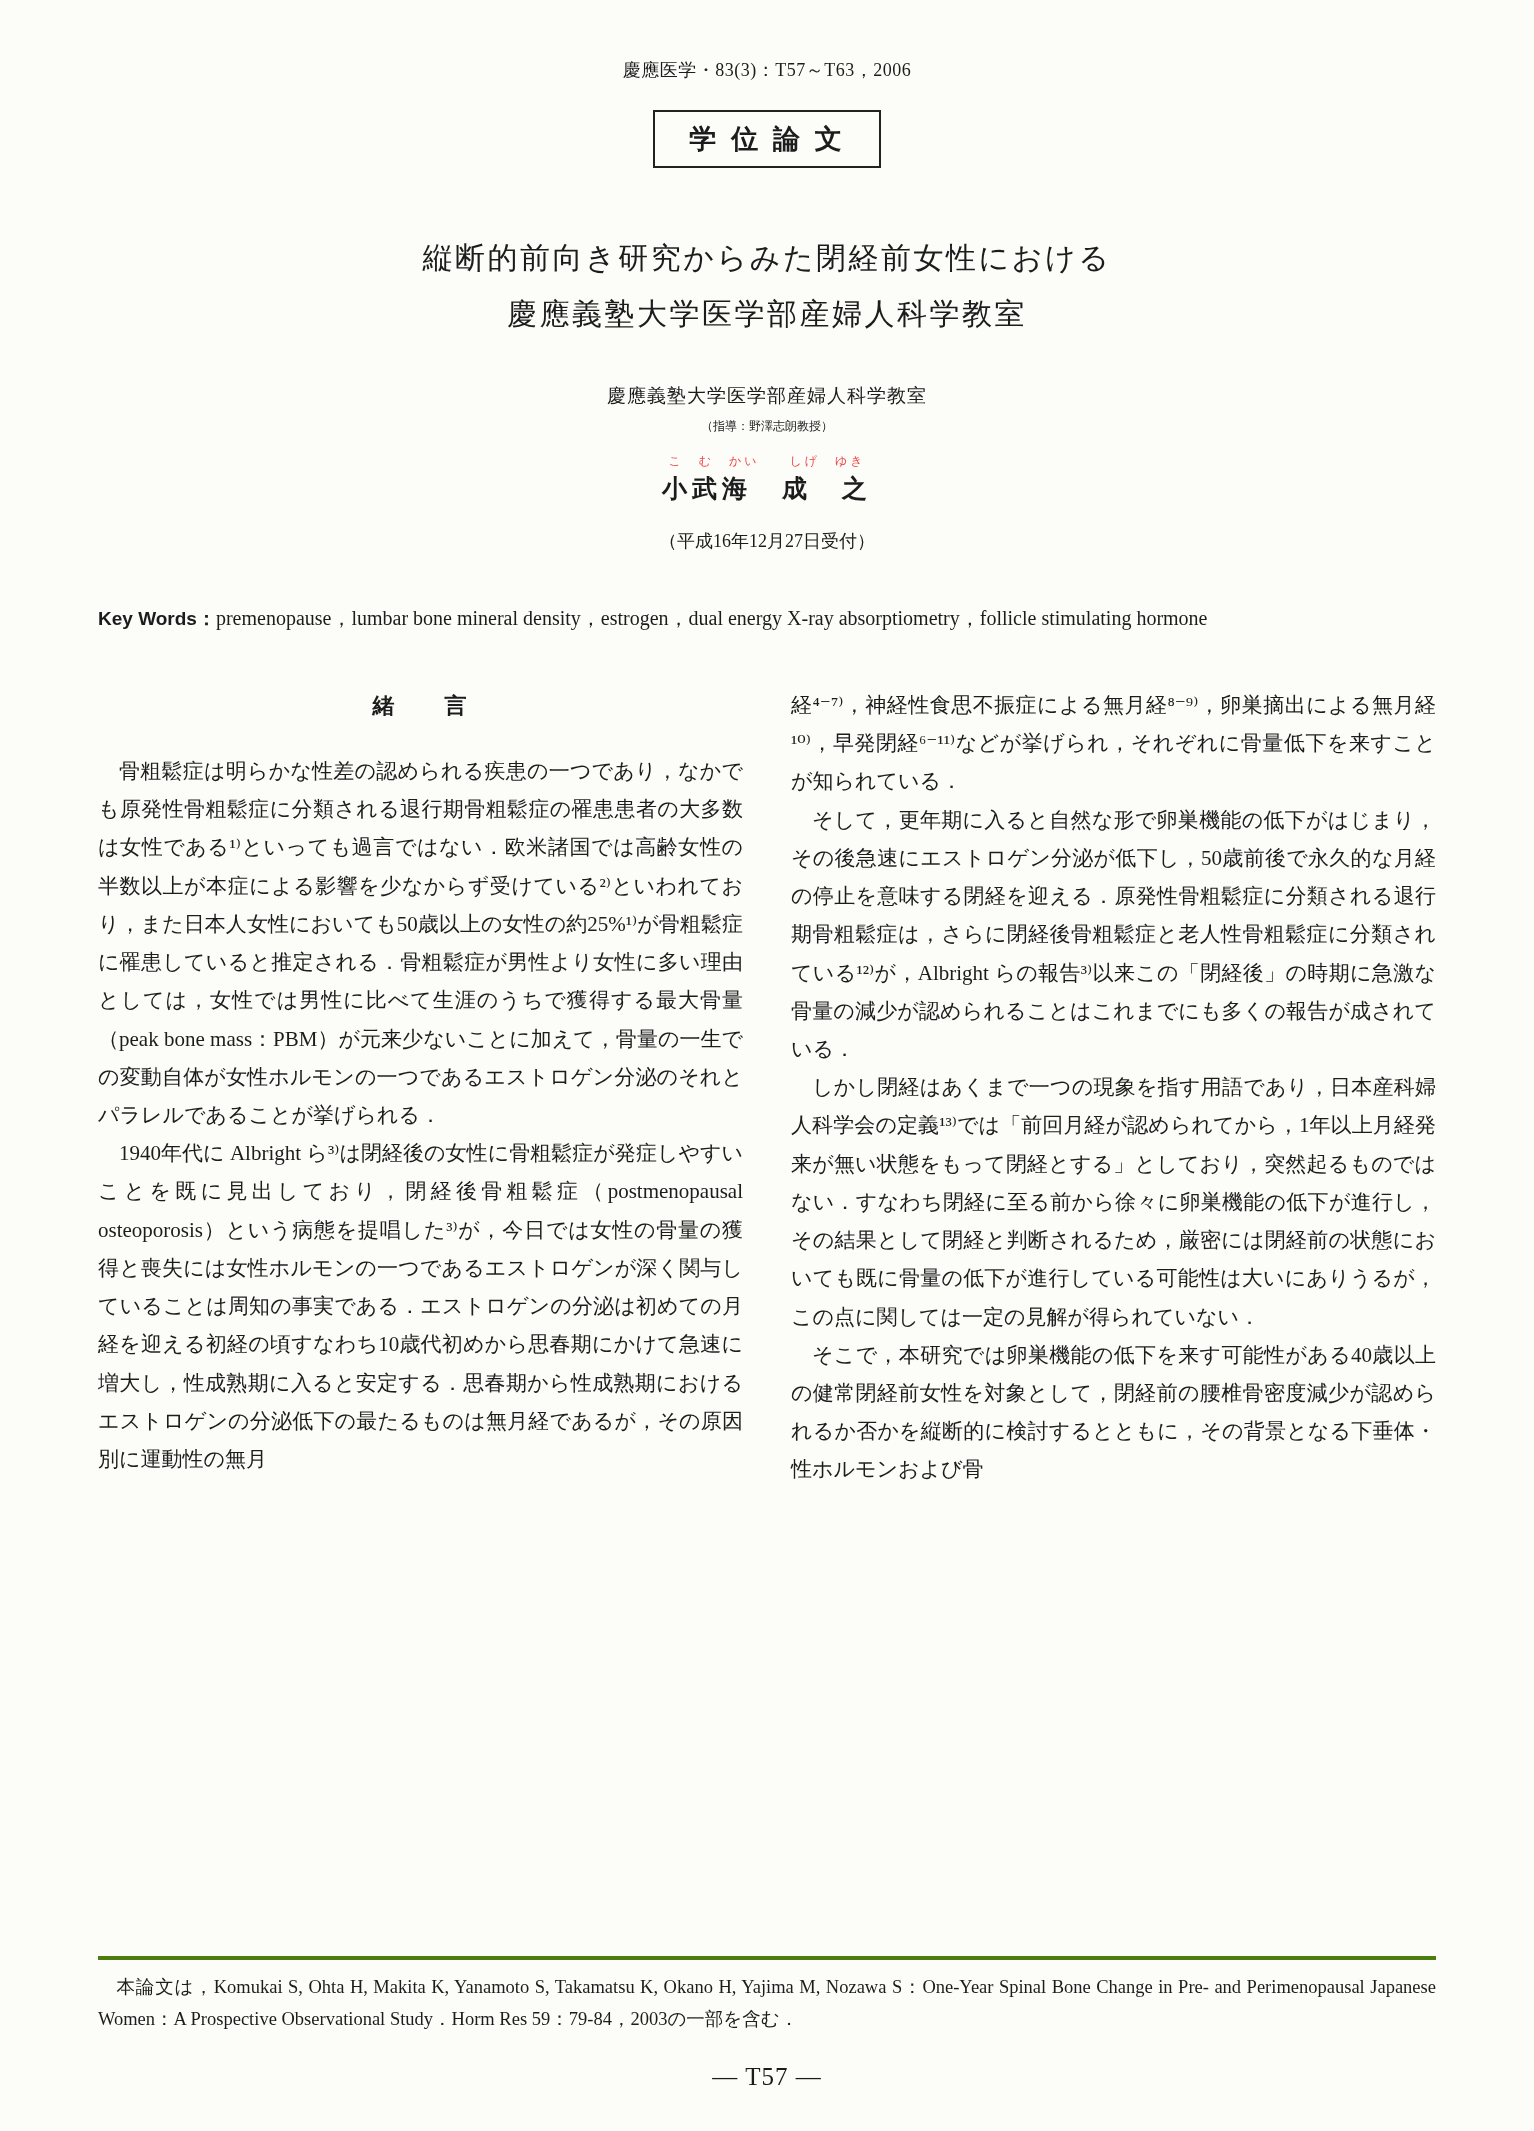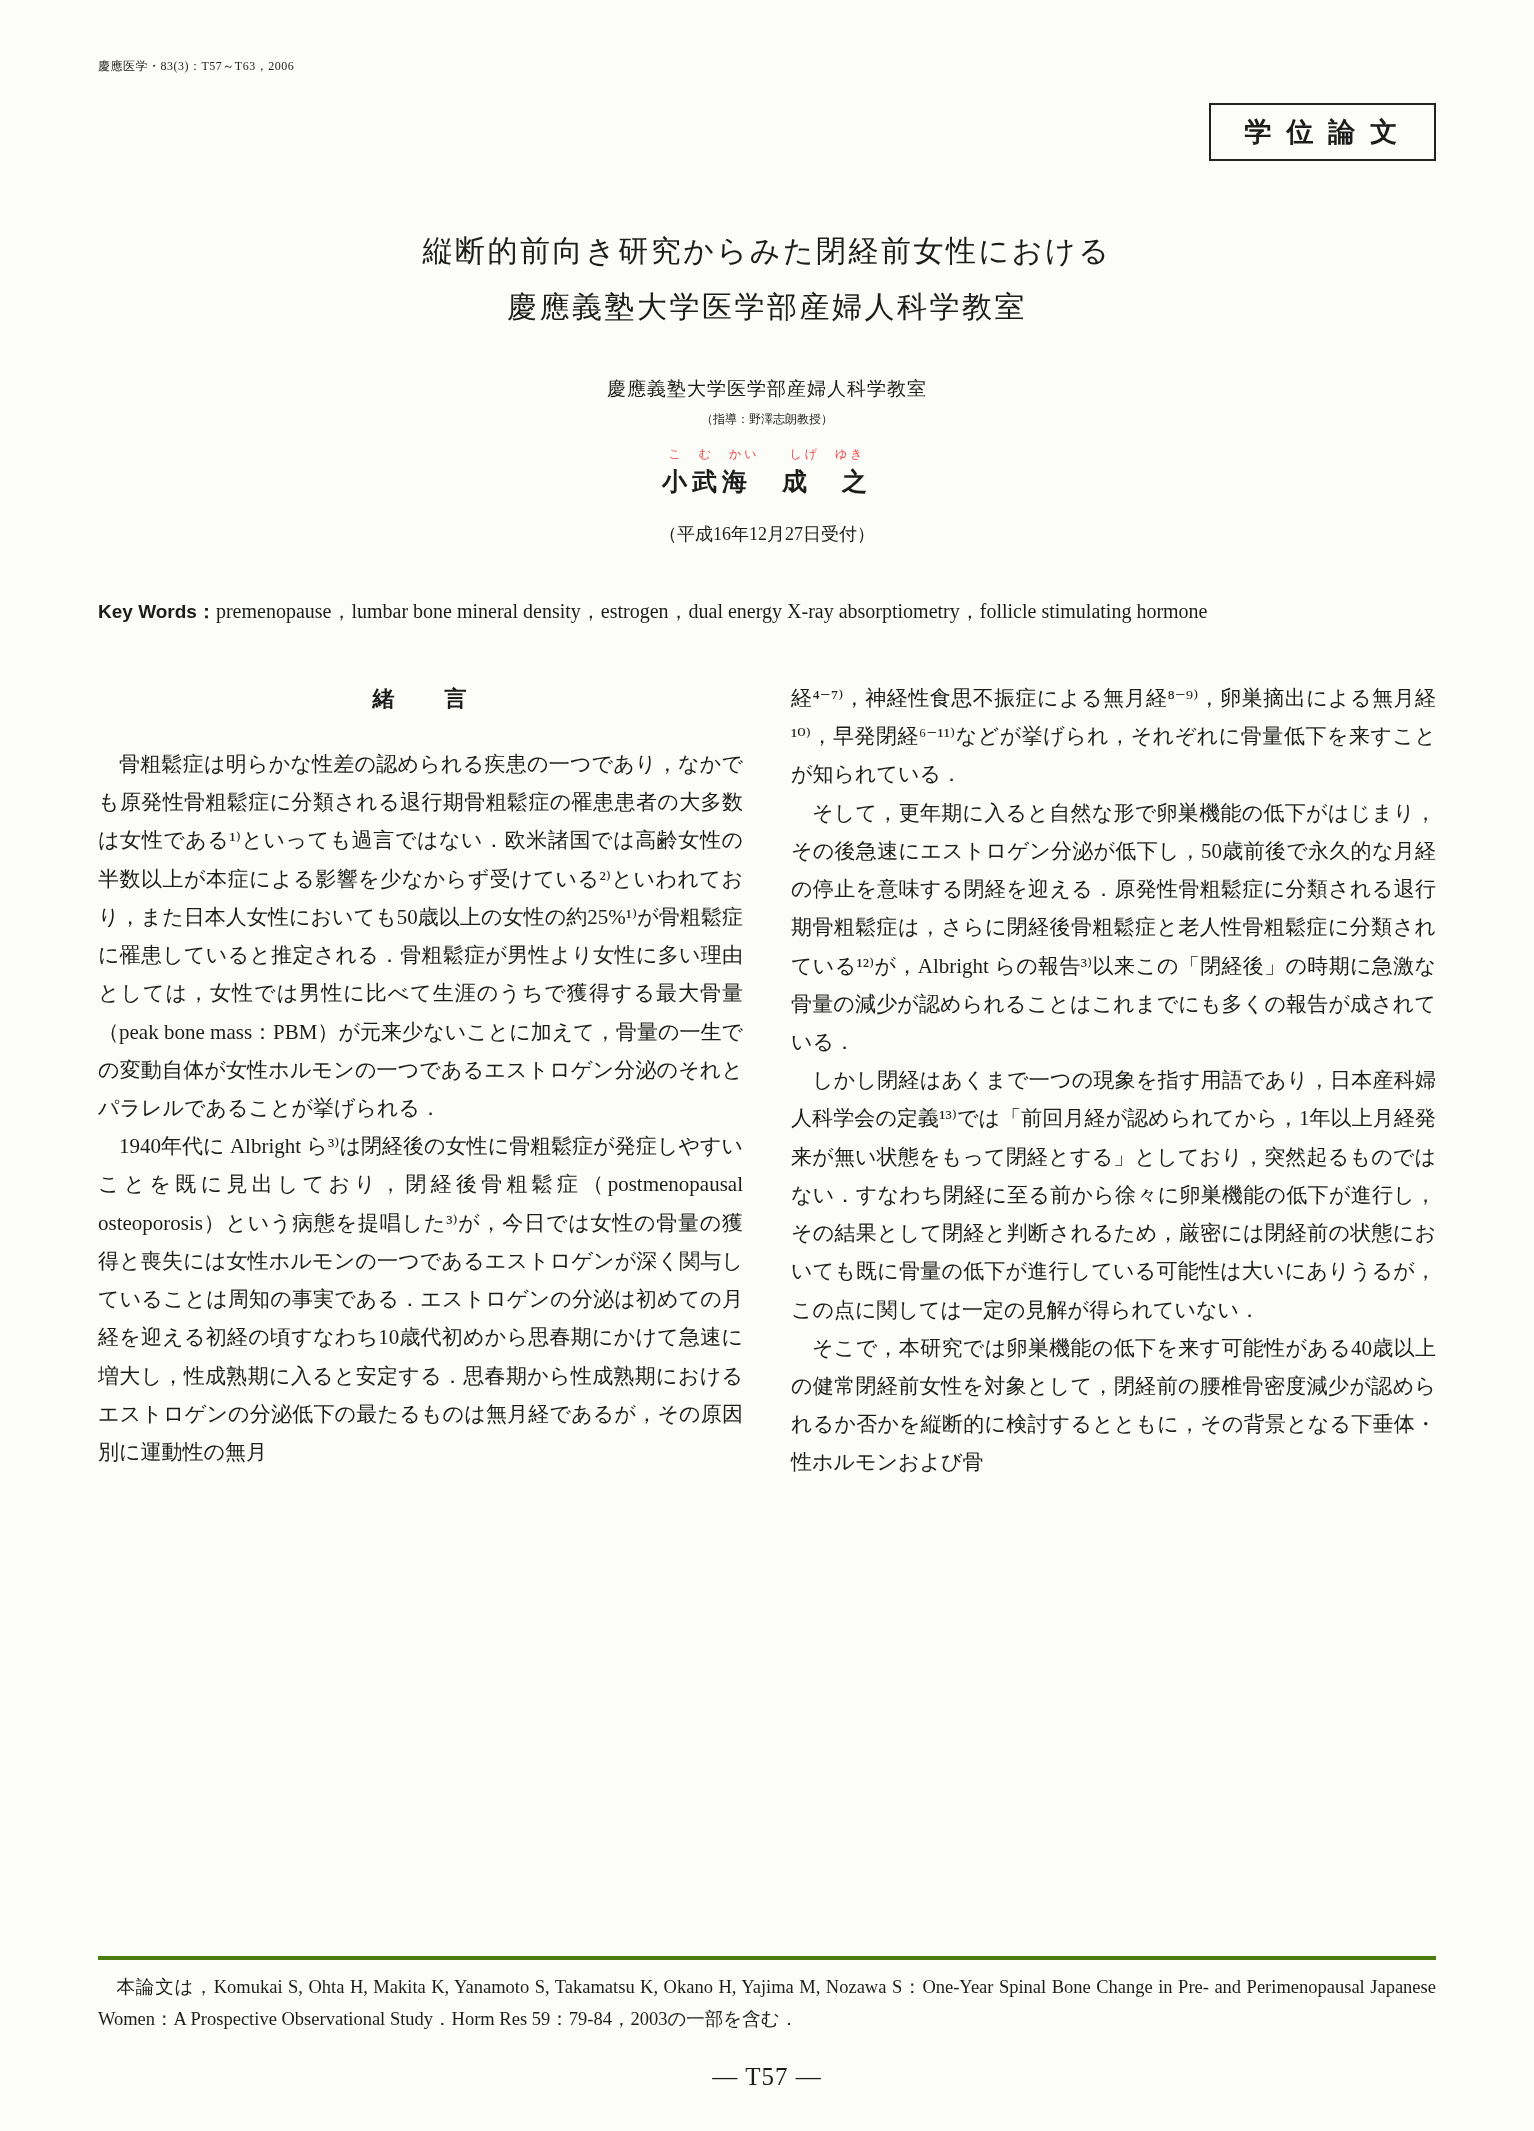--- a/index.html
+++ b/index.html
@@ -5,22 +5,22 @@
   * { margin:0; padding:0; box-sizing:border-box; }
   html, body { background:#e9e9e6; }
   .page {
     width:1534px; height:2131px; margin:0 auto;
     background:#fcfcf9; color:#1c1c1c;
     font-family:"Liberation Serif","DejaVu Serif",serif;
     padding:58px 98px 40px 98px;
     display:flex; flex-direction:column;
     overflow:hidden;
   }
-  .journal-info { font-size:12px; letter-spacing:0.5px; }
-  .category-box-wrap { text-align:right; margin-top:28px; }
+  .journal-info { font-size:18px; letter-spacing:0.5px;text-align:center; }
+  .category-box-wrap { text-align:center; margin-top:28px; }
   .category-box {
     display:inline-block; border:2.5px solid #222;
     padding:9px 22px 9px 34px;
     font-size:27px; font-weight:bold;
     letter-spacing:0.55em;
     font-family:"Liberation Sans","DejaVu Sans",sans-serif;
   }
   .title { text-align:center; margin-top:62px; font-size:30px; font-weight:normal; line-height:1.85; letter-spacing:2.5px; }
   .title-line { display:block; }
   .affiliation { text-align:center; margin-top:42px; font-size:19px; letter-spacing:1px; }

